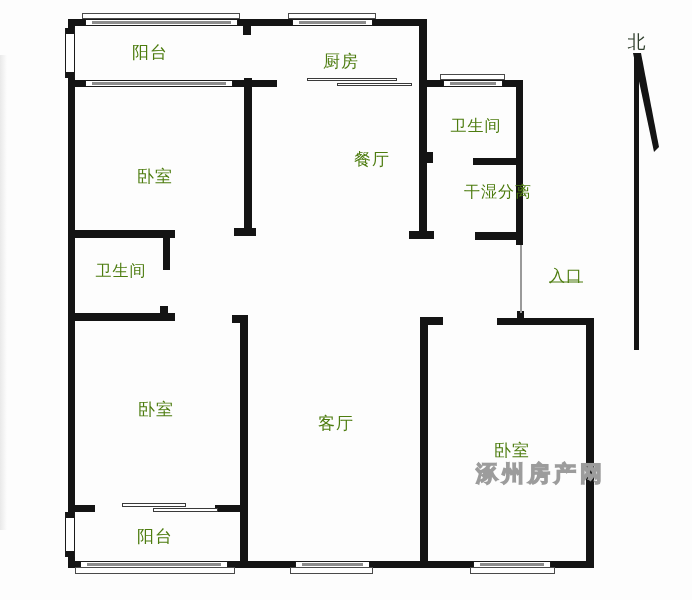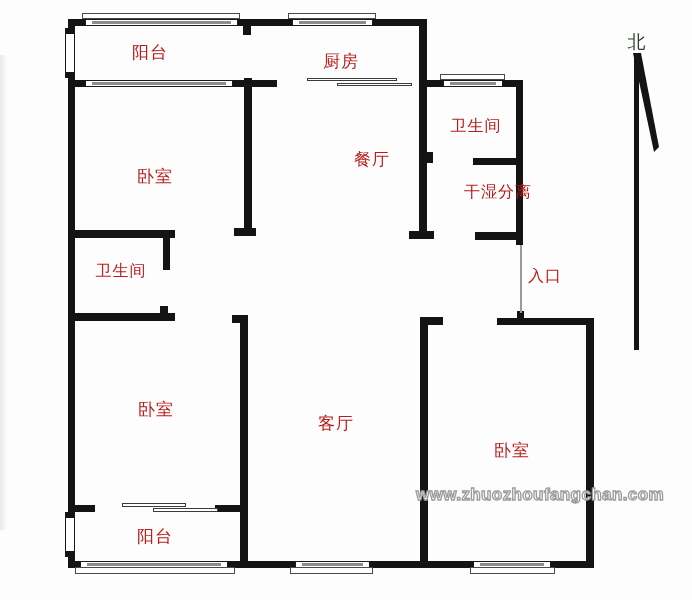--- a/index.html
+++ b/index.html
@@ -14,21 +14,21 @@
   .hwin .glass{position:absolute;top:1px;bottom:1px;left:6px;right:6px;background:#8d8d8d;}
   
   .vwin{position:absolute;background:#ffffff;border:1px solid #1a1a1a;box-sizing:border-box;}
   
   .sill{position:absolute;background:#ffffff;border:1px solid #4a4a4a;box-sizing:border-box;}
   
   .thinline{position:absolute;background:#ffffff;border:1px solid #3a3a3a;box-sizing:border-box;}
   .entryline{position:absolute;background:#9a9a9a;}
   .label{
     position:absolute;transform:translate(-50%,-50%);
-    font-size:17px;color:#b91c1c;white-space:nowrap;letter-spacing:1px;z-index:10;
+    font-size:17px;color:#4d7c0f;white-space:nowrap;letter-spacing:1px;z-index:10;
   }
   .label.small{font-size:16px;}
   .label.north{font-size:18px;color:#31402f;}
   .wm{
     position:absolute;transform:translate(-50%,-50%);z-index:30;white-space:nowrap;
     font-family:"Liberation Sans", sans-serif;font-weight:bold;
     color:#ffffff;-webkit-text-stroke:1.3px #9c9c9c;text-shadow:0 0 1px #bdbdbd;
   }
   .wm.line1{font-size:22px;letter-spacing:4px;}
   .wm.line2{font-size:17px;letter-spacing:0.4px;}
@@ -120,27 +120,27 @@
 
   <div class="entryline" style="left:520px;top:245px;width:2px;height:68px;"></div>
 
   <div class="label" style="left:150px;top:52px;">阳台</div>
   <div class="label" style="left:341px;top:61px;">厨房</div>
   <div class="label small" style="left:476px;top:126px;">卫生间</div>
   <div class="label" style="left:372px;top:159px;">餐厅</div>
   <div class="label small" style="left:498px;top:192px;">干湿分离</div>
   <div class="label" style="left:155px;top:176px;">卧室</div>
   <div class="label small" style="left:121px;top:271px;">卫生间</div>
-  <div class="label small" style="left:545px;top:276px;">入口</div>
+  <div class="label small" style="left:566px;top:276px;text-decoration:underline;">入口</div>
   <div class="label" style="left:156px;top:409px;">卧室</div>
   <div class="label" style="left:336px;top:423px;">客厅</div>
   <div class="label" style="left:512px;top:450px;">卧室</div>
   <div class="label" style="left:155px;top:536px;">阳台</div>
 
   <div class="label north" style="left:637px;top:42px;">北</div>
   <svg class="compass" width="45" height="305" viewBox="0 0 45 305">
     <rect x="9" y="6" width="5" height="296" fill="#141414"></rect>
     <polygon points="8,5 16,5 34,99 29,104" fill="#141414"></polygon>
   </svg>
 
-  <div class="wm line2" style="left:540px;top:495px;">www.zhuozhoufangchan.com</div>
+  <div class="wm line1" style="left:541px;top:474px;">涿州房产网</div>
 
 </div>
 
 </body></html>

